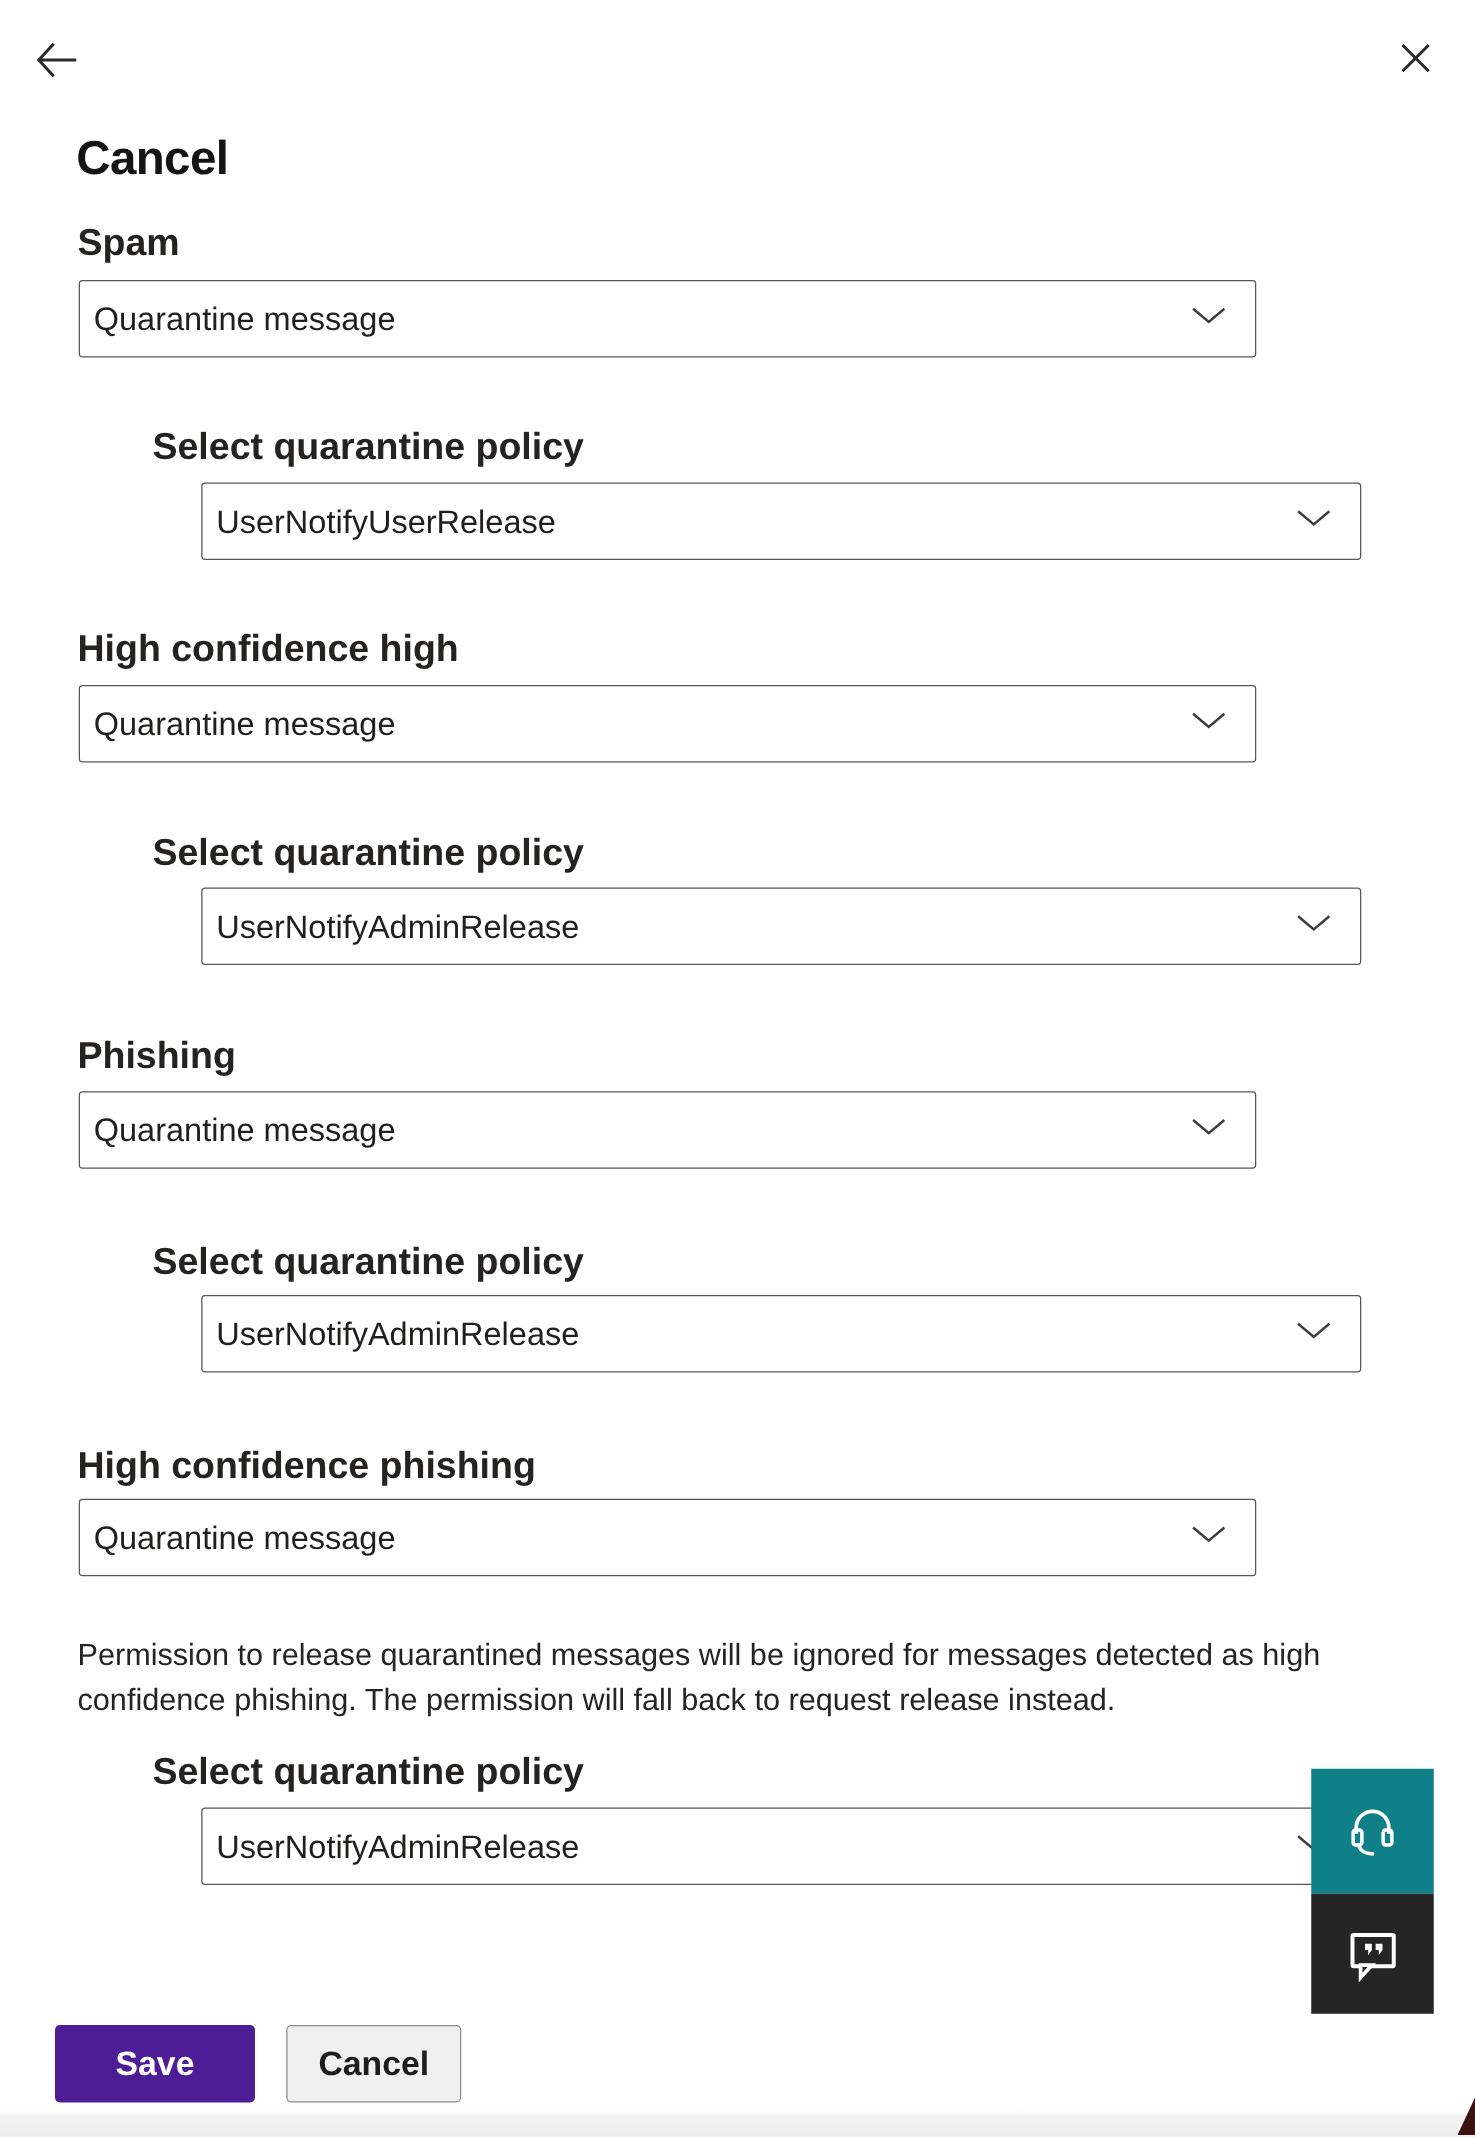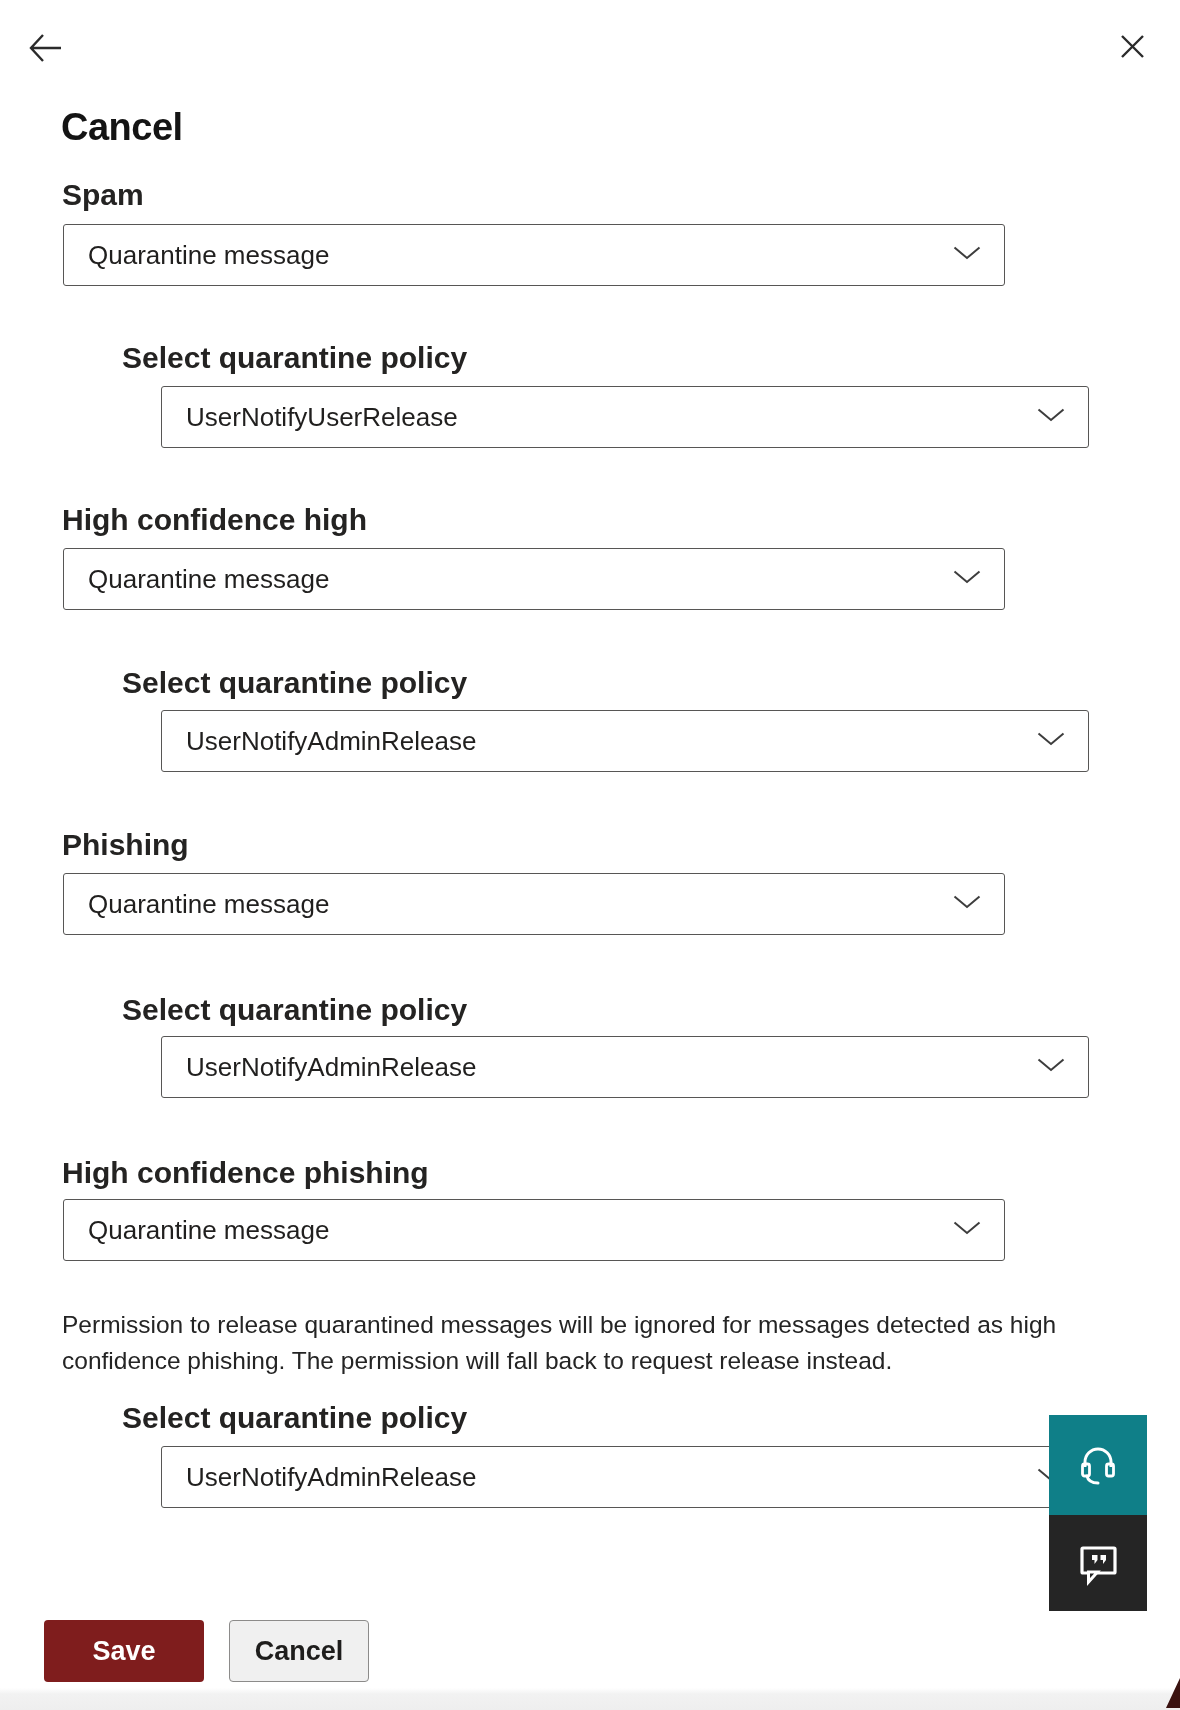--- a/index.html
+++ b/index.html
@@ -20,21 +20,21 @@
     position:absolute;left:61px;top:106px;
     font-size:38px;font-weight:700;color:#141414;letter-spacing:-0.5px;
   }
   .field-label{
     position:absolute;
     font-size:30px;font-weight:700;color:#242322;line-height:30px;white-space:nowrap;
   }
   .dropdown{
     position:absolute;height:62px;box-sizing:border-box;
     background:#ffffff;border:1.6px solid #575655;border-radius:3px;
-    display:flex;align-items:center;padding:0 64px 0 24px;cursor:pointer;
+    display:flex;align-items:center;padding:0 64px 0 11px;cursor:pointer;
   }
   .dropdown .val{
     font-size:26px;color:#201f1e;white-space:nowrap;overflow:hidden;
   }
   .dropdown .chev{
     position:absolute;right:23px;top:50%;transform:translateY(-50%);
   }
   .outer{left:63px;width:942px;}
   .inner{left:122px;width:928px;margin-left:39px;}
   .note{
@@ -50,21 +50,21 @@
     background:linear-gradient(to bottom,
       rgba(255,255,255,0) 0px,#ffffff 22px,#ffffff 106px,
       #f2f2f2 112px,#eeeeee 128px);
   }
   .btn{
     position:absolute;top:1620px;height:62px;z-index:6;
     border-radius:4px;font-family:"Liberation Sans",sans-serif;
     font-size:27px;font-weight:700;cursor:pointer;
     display:flex;align-items:center;justify-content:center;
   }
-  #save-btn{left:44px;width:160px;background:#7f1d1d;border:none;color:#ffffff;}
+  #save-btn{left:44px;width:160px;background:#4c1d95;border:none;color:#ffffff;}
   #cancel-btn{left:229px;width:140px;background:#f0f0f0;border:1.6px solid #8c8b8a;color:#1e1d1c;box-sizing:border-box;}
   .widget{
     position:absolute;left:1049px;width:98px;z-index:7;border:none;
     display:flex;align-items:center;justify-content:center;cursor:pointer;padding:0;
   }
   #help-widget{top:1415px;height:100px;background:#0f7f88;}
   #feedback-widget{top:1515px;height:96px;background:#252525;}
   .cursor-artifact{
     position:absolute;right:0;bottom:0;z-index:8;width:18px;height:34px;pointer-events:none;
   }

